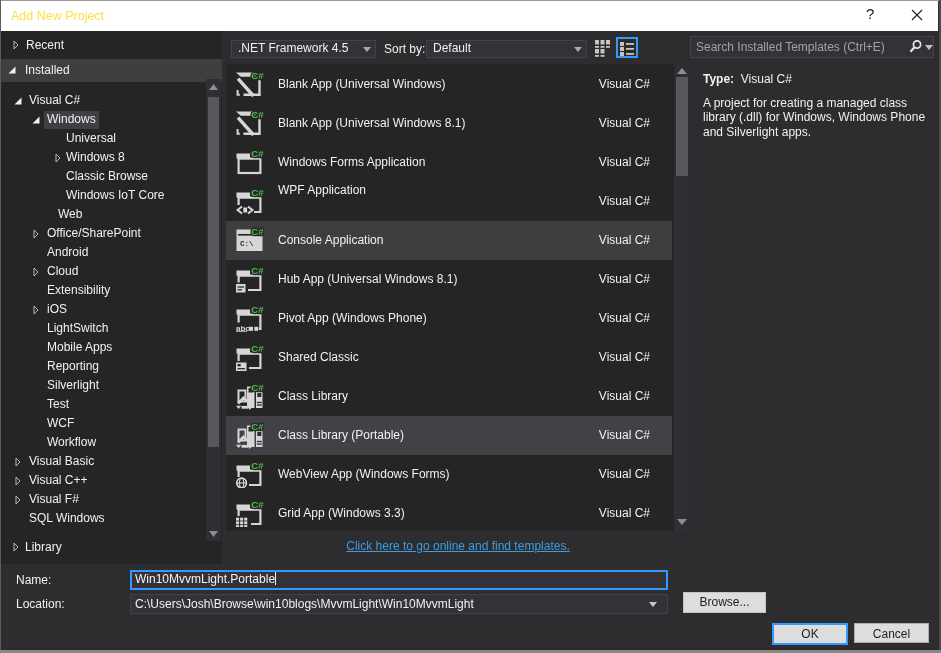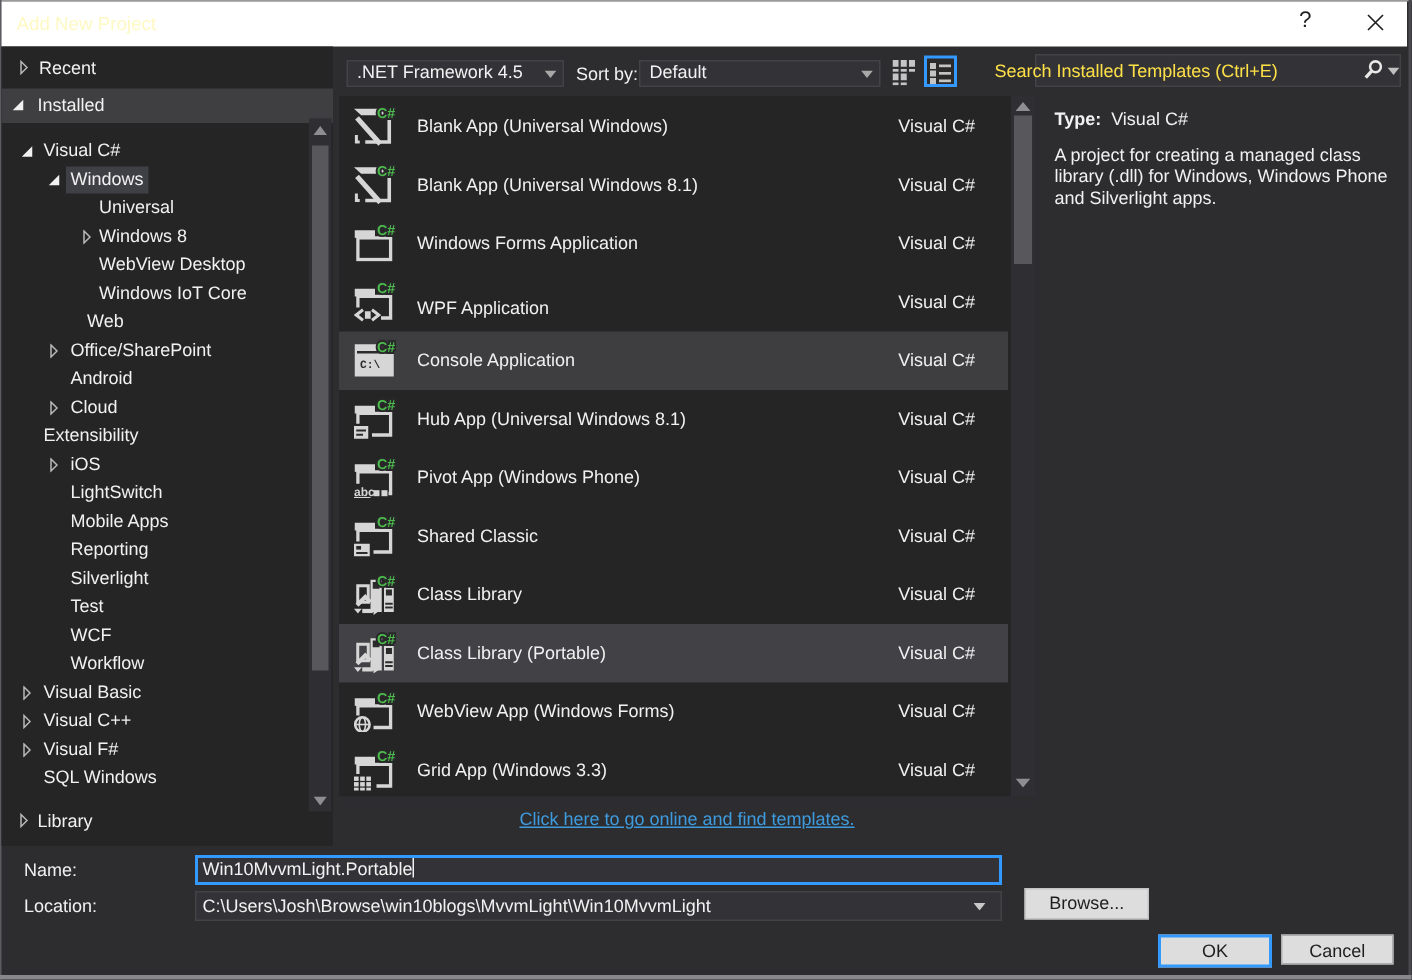--- a/index.html
+++ b/index.html
@@ -3,21 +3,21 @@
 *{margin:0;padding:0;box-sizing:border-box}
 body{width:941px;height:653px;position:relative;background:#2d2d30;font-family:"Liberation Sans",sans-serif;font-size:12px;color:#f1f1f1;overflow:hidden}
 .abs{position:absolute}
 .lbl{position:absolute;white-space:nowrap}
 </style></head><body>
 <div class="abs" style="left:0;top:0;width:941px;height:1px;background:#9a9a9a"></div>
 <div class="abs" style="left:0;top:0;width:1px;height:653px;background:#5c5c60"></div>
 <div class="abs" style="left:939px;top:0;width:2px;height:653px;background:#4a4a4e"></div>
 <div class="abs" style="left:0;top:650px;width:941px;height:3px;background:#88888c"></div>
 <div class="abs" style="left:1px;top:1px;width:937px;height:30px;background:#ffffff"></div>
-<div class="lbl" style="left:11px;top:9px;color:#fef9c3;font-size:12.5px">Add New Project</div>
+<div class="lbl" style="left:11px;top:9px;color:#fde047;font-size:12.5px">Add New Project</div>
 <div class="lbl" style="left:866px;top:5px;color:#1e1e1e;font-size:15px">?</div>
 <svg class="abs" style="left:911px;top:9px" width="12" height="12" viewBox="0 0 12 12">
     <path d="M1 1 L11 11 M11 1 L1 11" stroke="#1e1e1e" stroke-width="1.1"></path>
   </svg>
 <div class="abs" style="left:1px;top:31px;width:221px;height:533px;background:#252526"></div>
 <svg class="abs" style="left:13px;top:40px" width="6" height="10" viewBox="0 0 6 10">
     <polygon points="1,1 5,5 1,9" fill="none" stroke="#b8b8b8" stroke-width="1"></polygon>
   </svg>
 <div class="lbl" style="left:26px;top:38px">Recent</div>
 <div class="abs" style="left:1px;top:59px;width:221px;height:23px;background:#3f3f41"></div>
@@ -32,33 +32,33 @@
 <div class="abs" style="left:44px;top:111px;width:55px;height:18px;background:#3f3f46"></div>
 <svg class="abs" style="left:32px;top:116px" width="8" height="8" viewBox="0 0 8 8">
     <polygon points="7.5,0.5 7.5,7.5 0.5,7.5" fill="#f1f1f1"></polygon>
   </svg>
 <div class="lbl" style="left:47px;top:112px">Windows</div>
 <div class="lbl" style="left:66px;top:131px">Universal</div>
 <svg class="abs" style="left:55px;top:153px" width="6" height="10" viewBox="0 0 6 10">
     <polygon points="1,1 5,5 1,9" fill="none" stroke="#b8b8b8" stroke-width="1"></polygon>
   </svg>
 <div class="lbl" style="left:66px;top:150px">Windows 8</div>
-<div class="lbl" style="left:66px;top:169px">WebView Desktop</div>
+<div class="lbl" style="left:66px;top:169px">Classic Browse</div>
 <div class="lbl" style="left:66px;top:188px">Windows IoT Core</div>
 <div class="lbl" style="left:58px;top:207px">Web</div>
 <svg class="abs" style="left:33px;top:229px" width="6" height="10" viewBox="0 0 6 10">
     <polygon points="1,1 5,5 1,9" fill="none" stroke="#b8b8b8" stroke-width="1"></polygon>
   </svg>
 <div class="lbl" style="left:47px;top:226px">Office/SharePoint</div>
 <div class="lbl" style="left:47px;top:245px">Android</div>
 <svg class="abs" style="left:33px;top:267px" width="6" height="10" viewBox="0 0 6 10">
     <polygon points="1,1 5,5 1,9" fill="none" stroke="#b8b8b8" stroke-width="1"></polygon>
   </svg>
 <div class="lbl" style="left:47px;top:264px">Cloud</div>
-<div class="lbl" style="left:29px;top:283px">Extensibility</div>
+<div class="lbl" style="left:47px;top:283px">Extensibility</div>
 <svg class="abs" style="left:33px;top:305px" width="6" height="10" viewBox="0 0 6 10">
     <polygon points="1,1 5,5 1,9" fill="none" stroke="#b8b8b8" stroke-width="1"></polygon>
   </svg>
 <div class="lbl" style="left:47px;top:302px">iOS</div>
 <div class="lbl" style="left:47px;top:321px">LightSwitch</div>
 <div class="lbl" style="left:47px;top:340px">Mobile Apps</div>
 <div class="lbl" style="left:47px;top:359px">Reporting</div>
 <div class="lbl" style="left:47px;top:378px">Silverlight</div>
 <div class="lbl" style="left:47px;top:397px">Test</div>
 <div class="lbl" style="left:47px;top:416px">WCF</div>
@@ -114,21 +114,21 @@
 <div class="abs" style="left:616px;top:37px;width:22px;height:21px;background:#2b2a28;border:2px solid #3399ff"></div>
 <svg class="abs" style="left:620px;top:41px" width="14" height="16" viewBox="0 0 14 16">
     <rect x="0" y="1" width="4" height="4" fill="#c4c4c4"></rect>
     <rect x="6" y="2" width="8" height="1.8" fill="#c4c4c4"></rect>
     <rect x="0" y="6" width="4" height="4" fill="#c4c4c4"></rect>
     <rect x="6" y="7" width="8" height="1.8" fill="#c4c4c4"></rect>
     <rect x="0" y="11" width="4" height="4" fill="#c4c4c4"></rect>
     <rect x="6" y="12" width="8" height="1.8" fill="#c4c4c4"></rect>
   </svg>
 <div class="abs" style="left:690px;top:36px;width:244px;height:22px;background:#333337;border:1px solid #434346"></div>
-<div class="lbl" style="left:663px;top:40px;color:#fde047">Search Installed Templates (Ctrl+E)</div>
+<div class="lbl" style="left:696px;top:40px;color:#a3a3a3">Search Installed Templates (Ctrl+E)</div>
 <svg class="abs" style="left:908px;top:39px" width="15" height="15" viewBox="0 0 15 15">
     <circle cx="9" cy="5.5" r="3.6" fill="none" stroke="#e8e8e8" stroke-width="1.7"></circle>
     <line x1="6.2" y1="8.6" x2="2.5" y2="12.8" stroke="#e8e8e8" stroke-width="2.2"></line>
   </svg>
 <svg class="abs" style="left:925px;top:45px" width="8" height="5" viewBox="0 0 8 5">
     <polygon points="0,0 8,0 4,5" fill="#c0c0c0"></polygon>
   </svg>
 <div class="abs" style="left:226px;top:64px;width:464px;height:467px;background:#252526"></div>
 <div class="abs" style="left:236px;top:69.5px;width:28px;height:28px"><svg width="28" height="28" viewBox="0 0 28 28">
       <polygon points="0,2.5 21,2.5 21,6.8 4.8,6.8" fill="#d6d6d6"></polygon>
@@ -156,21 +156,21 @@
 <div class="lbl" style="left:278px;top:154.5px">Windows Forms Application</div>
 <div class="lbl" style="left:560px;top:154.5px;width:90px;text-align:right">Visual C#</div>
 <div class="abs" style="left:236px;top:186.5px;width:28px;height:28px"><svg width="28" height="28" viewBox="0 0 28 28">
       <path d="M2.6 18 V10.6 H24.4 V25 H18" fill="none" stroke="#d6d6d6" stroke-width="2.2"></path>
       <polygon points="0.5,5.5 14,5.5 14,10.6 0.5,10.6" fill="#d6d6d6"></polygon>
       <path d="M6 19.5 L1.5 23 L6 26.5" fill="none" stroke="#d6d6d6" stroke-width="2"></path>
       <path d="M12 19.5 L16.5 23 L12 26.5" fill="none" stroke="#d6d6d6" stroke-width="2"></path>
       <rect x="7.3" y="20.5" width="3.8" height="5" fill="#d6d6d6"></rect>
       <text x="27.5" y="8.5" text-anchor="end" font-family="Liberation Sans" font-size="9.5" font-weight="bold" paint-order="stroke" stroke="#28282a" stroke-width="2.6" fill="#4cbb4c">C#</text>
     </svg></div>
-<div class="lbl" style="left:278px;top:198px">WPF Application</div>
+<div class="lbl" style="left:278px;top:183px">WPF Application</div>
 <div class="lbl" style="left:560px;top:193.5px;width:90px;text-align:right">Visual C#</div>
 <div class="abs" style="left:226px;top:220.5px;width:446px;height:39px;background:#3e3e40"></div>
 <div class="abs" style="left:236px;top:225.5px;width:28px;height:28px"><svg width="28" height="28" viewBox="0 0 28 28">
       <rect x="0.5" y="3.5" width="26" height="21.5" fill="#d6d6d6"></rect>
       <rect x="16" y="0" width="12" height="8" fill="#3a3a3c"></rect>
       <line x1="2" y1="8.8" x2="25" y2="8.8" stroke="#2b2b2b" stroke-width="1.7"></line>
       <text x="4" y="19.5" font-family="Liberation Mono" font-size="7.5" font-weight="bold" fill="#2b2b2b">C:\</text>
       <text x="27.5" y="8.5" text-anchor="end" font-family="Liberation Sans" font-size="9.5" font-weight="bold" paint-order="stroke" stroke="#28282a" stroke-width="2.6" fill="#4cbb4c">C#</text>
     </svg></div>
 <div class="lbl" style="left:278px;top:232.5px">Console Application</div>

